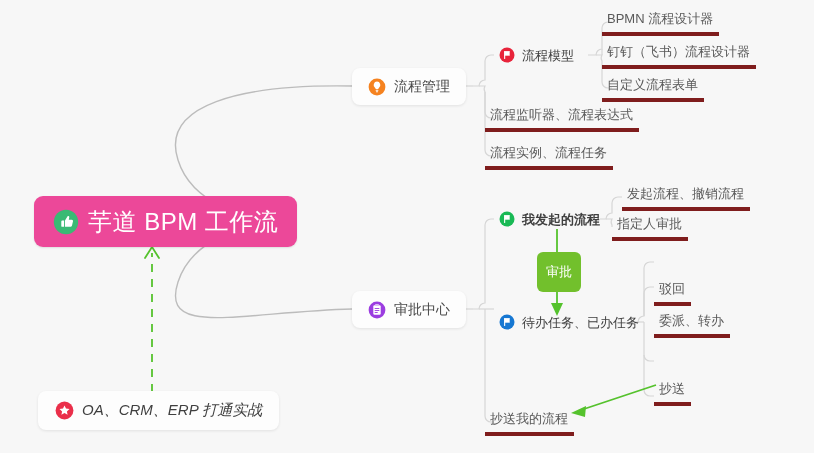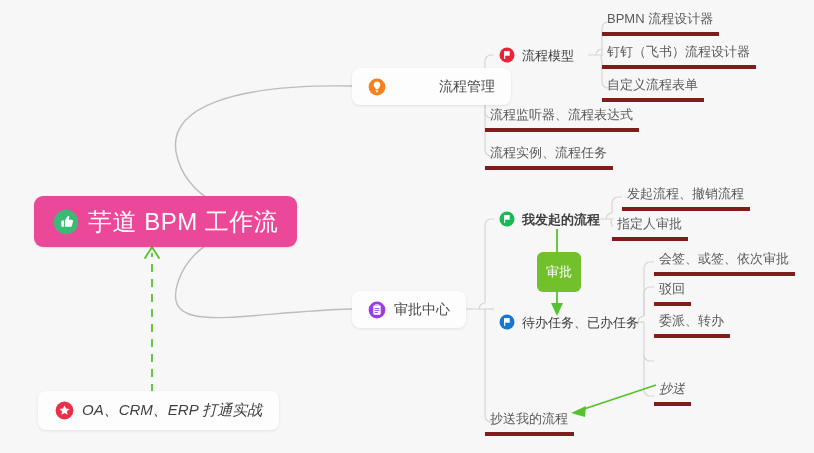--- a/index.html
+++ b/index.html
@@ -169,21 +169,21 @@
     <span class="icon">
       <svg width="26" height="26" viewBox="0 0 26 26">
         <circle cx="13" cy="13" r="12.2" fill="#3aba74"></circle>
         <path d="M9.2 11.6h1.9v6.2H9.2a.9.9 0 0 1-.9-.9v-4.4c0-.5.4-.9.9-.9z" fill="#ffffff"></path>
         <path d="M12 11.4l2.6-4.1c.2-.3.6-.5 1-.3.5.2.8.7.7 1.2l-.5 2.5h3c.8 0 1.4.8 1.2 1.6l-1 4.2c-.2.8-.9 1.3-1.7 1.3H12z" fill="#ffffff"></path>
       </svg>
     </span>
     <span class="root-label">芋道 BPM 工作流</span>
   </div>
 
-  <div class="node card-node" style="left:352px; top:68px;gap:45px;">
+  <div class="node card-node" style="left:352px; top:68px;">
     <span class="icon">
       <svg width="18" height="18" viewBox="0 0 18 18">
         <circle cx="9" cy="9" r="8.4" fill="#f5821f"></circle>
         <path d="M9 3.6a3.4 3.4 0 0 0-2 6.1c.4.3.6.7.6 1.1v.3h2.8v-.3c0-.4.2-.8.6-1.1A3.4 3.4 0 0 0 9 3.6z" fill="#ffffff"></path>
         <rect x="7.6" y="11.8" width="2.8" height="1" rx="0.5" fill="#ffffff"></rect>
         <rect x="7.9" y="13.2" width="2.2" height="1" rx="0.5" fill="#ffffff"></rect>
       </svg>
     </span>
     <span class="card-label">流程管理</span>
   </div>
@@ -257,30 +257,27 @@
     <span class="icon">
       <svg width="16" height="16" viewBox="0 0 16 16">
         <circle cx="8" cy="8" r="7.5" fill="#1677d2"></circle>
         <path d="M5.4 4.1h5.3v4.6H5.4z" fill="#ffffff"></path>
         <rect x="5.1" y="4.1" width="1.1" height="7.8" rx="0.5" fill="#ffffff"></rect>
       </svg>
     </span>
     <span class="plain-label">待办任务、已办任务</span>
   </div>
 
-  <div class="node plain-node" style="left:654px; top:248px;">
-    <span class="plain-label">会签、或签、依次审批</span>
-  </div>
   <div class="node plain-node" style="left:654px; top:278px;">
     <span class="plain-label">驳回</span>
   </div>
   <div class="node plain-node" style="left:654px; top:310px;">
     <span class="plain-label">委派、转办</span>
   </div>
-  <div class="node plain-node" style="left:654px; top:378px;font-style:italic;">
+  <div class="node plain-node" style="left:654px; top:378px;">
     <span class="plain-label">抄送</span>
   </div>
 
   <div class="node plain-node" style="left:485px; top:408px;">
     <span class="plain-label">抄送我的流程</span>
   </div>
 
   <div class="node card-node footer-node" style="left:38px; top:391px;font-style:italic;">
     <span class="icon">
       <svg width="19" height="19" viewBox="0 0 19 19">

